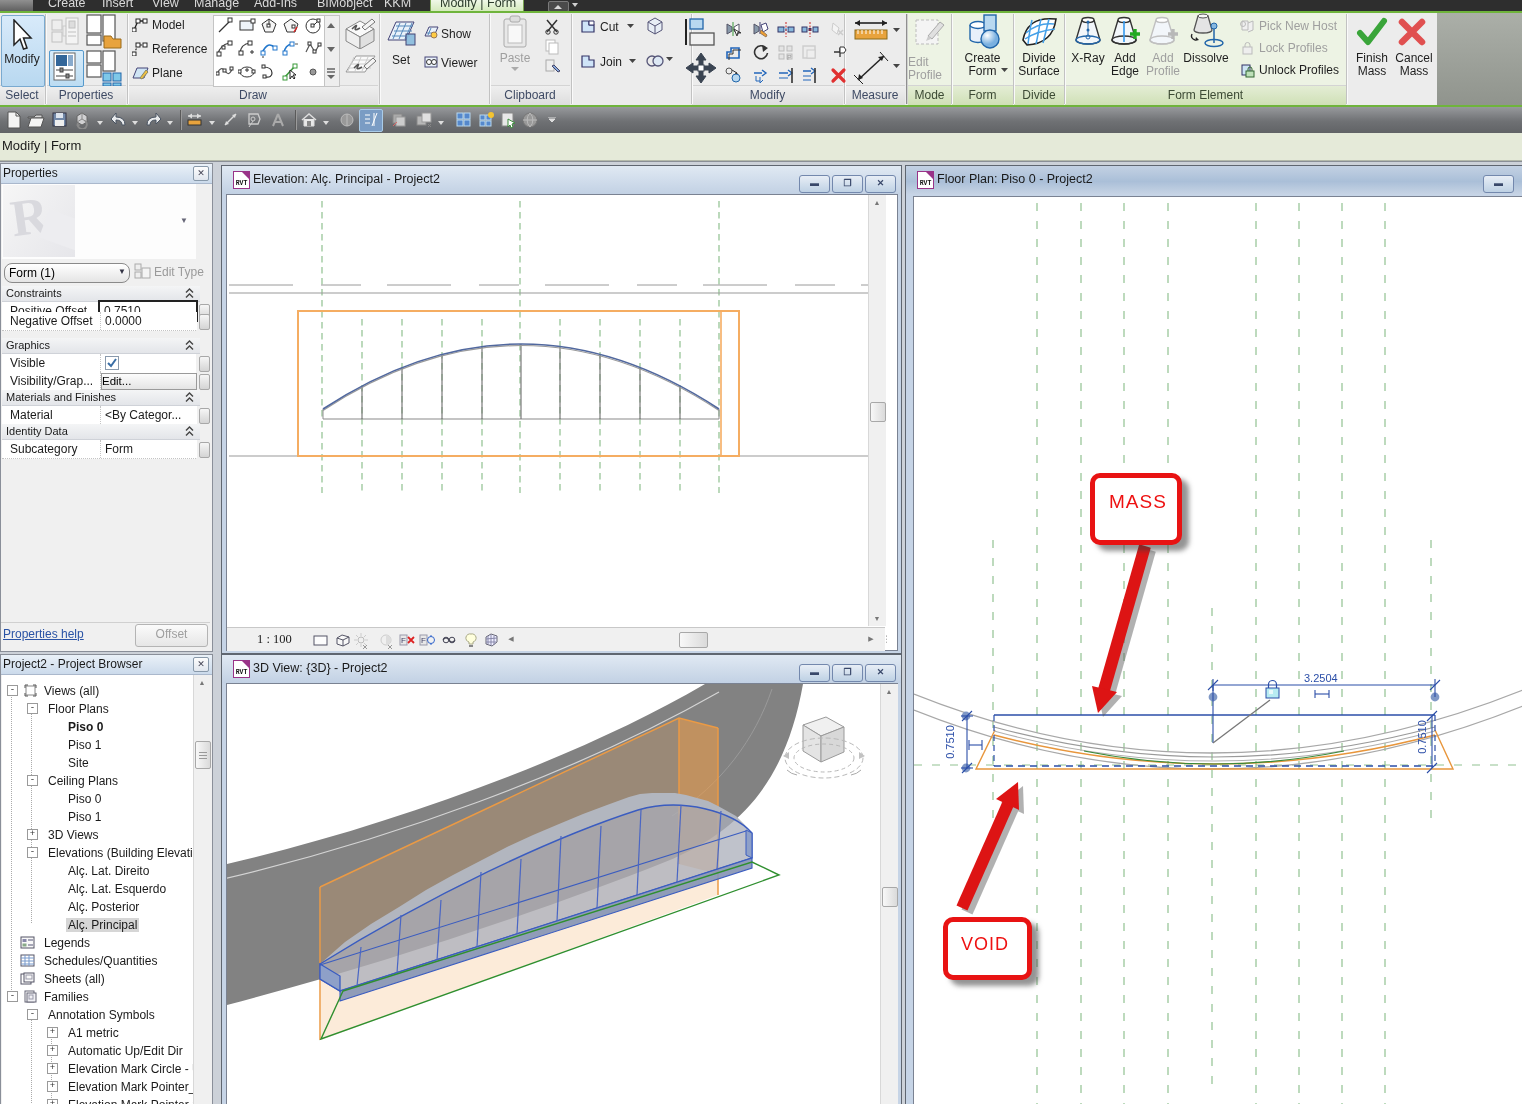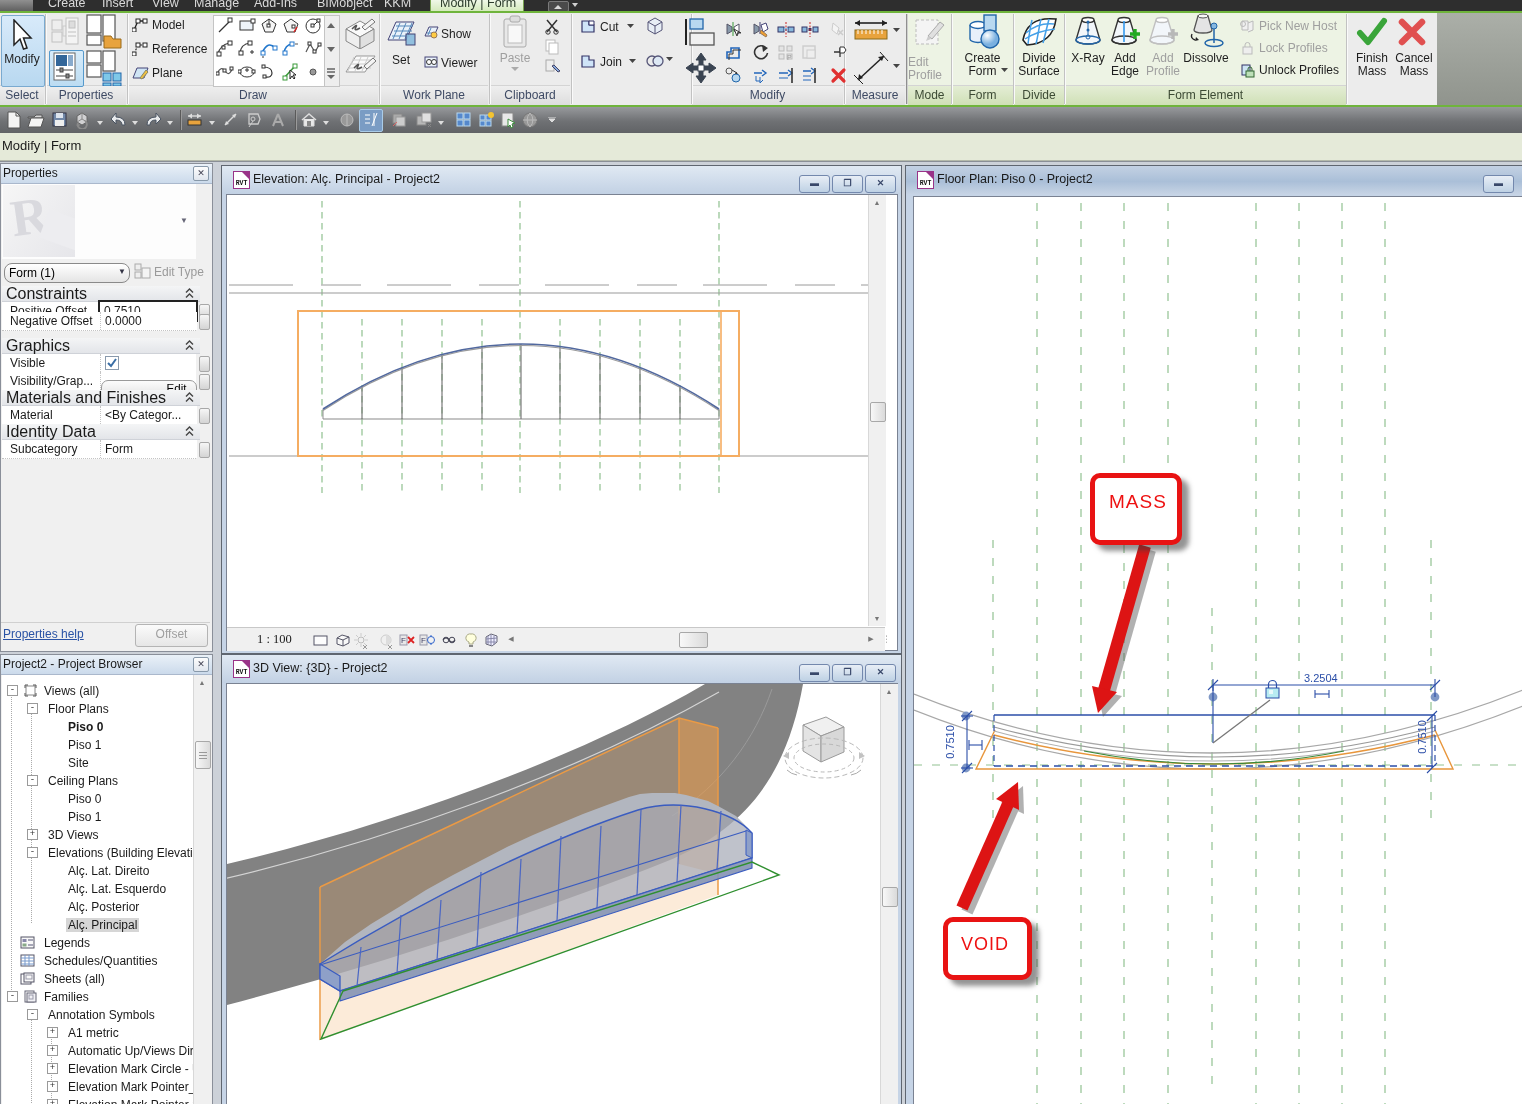--- a/index.html
+++ b/index.html
@@ -17,21 +17,21 @@
 .bluepanel{background:#eef0fa}
 .bluepanel .plabel{background:linear-gradient(#e9ecf7,#d7ddf0);color:#333}
 .btxt{position:absolute;font-size:12px;color:#1e1e1e;text-align:center;line-height:13px;white-space:pre-line}
 .gtxt{color:#9f9f9f}
 #qat{position:absolute;left:0;top:107px;width:1522px;height:26px;background:linear-gradient(#97999c,#6f7174 55%,#616366)}
 #modbar{position:absolute;left:0;top:133px;width:1522px;height:27px;background:#e5ead9;color:#1a1a1a;font-size:13px;line-height:26px;border-bottom:1px solid #b4b9aa}
 #work{position:absolute;left:0;top:161px;width:1522px;height:943px;background:#ccd1d8;border-top:1px solid #8a8f96}
 .palette{position:absolute;background:#f0f0f0;border:1px solid #8a8f99}
 .ptitle{position:absolute;left:0;top:0;right:0;height:19px;background:linear-gradient(#eaf1f8,#cbdaeb);border-bottom:1px solid #aab8cc;color:#1a1a1a;font-size:12px;line-height:19px;padding-left:2px}
 .pclose{position:absolute;top:2px;right:3px;width:14px;height:13px;border:1px solid #8899aa;border-radius:2px;background:linear-gradient(#fdfdfd,#e0e6ee);color:#445;font-size:9px;line-height:12px;text-align:center}
-.ghead{position:absolute;left:1px;width:194px;height:15px;background:linear-gradient(#f4f5f6,#e3e5e9);border-bottom:1px solid #cfd2d8;color:#1a1a1a;padding-left:4px;line-height:15px;font-size:16px}
+.ghead{position:absolute;left:1px;width:194px;height:15px;background:linear-gradient(#f4f5f6,#e3e5e9);border-bottom:1px solid #cfd2d8;color:#1a1a1a;padding-left:4px;line-height:15px;font-size:11px}
 .chev{position:absolute;right:6px;top:1px;color:#555;font-size:8px}
 .grow{position:absolute;left:1px;width:194px;height:18px;border-bottom:1px dotted #c4c4c4;background:#fff}
 .gname{position:absolute;left:8px;top:2px;color:#1a1a1a;font-size:12px;white-space:nowrap}
 .gval{position:absolute;left:98px;top:0;color:#1a1a1a;font-size:12px;white-space:nowrap;border-left:1px dotted #c4c4c4;padding:2px 0 0 4px;height:16px;width:92px}
 .gbtn{position:absolute;left:197px;width:9px;height:14px;background:linear-gradient(#f6f6f6,#d4d4d4);border:1px solid #a8a8a8;border-radius:2px}
 .titem{position:absolute;white-space:nowrap;color:#1a1a1a;font-size:12px}
 .expander{position:absolute;width:9px;height:9px;border:1px solid #9a9a9a;background:#fff;font-size:9px;line-height:8px;text-align:center;color:#333;font-family:"Liberation Mono",monospace}
 .win{position:absolute;border:1px solid #5f6670;background:#c6d4e6}
 .wtitle{position:absolute;left:0;top:0;right:0;height:28px;background:linear-gradient(#e0e9f3,#c2d1e4)}
 .wtitle.active{background:linear-gradient(#c3d1e3,#aabfd8 55%,#c6d3e4)}
@@ -69,23 +69,20 @@
 <div id="ribbon">
 <div class="panel " style="left:0px;width:44px">
       <div class="plabel">Select</div>
     </div>
 <div class="panel " style="left:46px;width:80px">
       <div class="plabel">Properties</div>
     </div>
 <div class="panel " style="left:128px;width:250px">
       <div class="plabel">Draw</div>
     </div>
-<div class="panel " style="left:380px;width:108px">
-      <div class="plabel">Work Plane</div>
-    </div>
 <div class="panel " style="left:490px;width:80px">
       <div class="plabel">Clipboard</div>
     </div>
 <div class="panel " style="left:692px;width:151px">
       <div class="plabel">Modify</div>
     </div>
 <div class="panel " style="left:845px;width:60px">
       <div class="plabel">Measure</div>
     </div>
 <div class="panel greenpanel" style="left:908px;width:43px">
@@ -744,21 +741,21 @@
 <div class="grow" style="top:190px">
       <div class="gname">Visible</div>
 <div class="gval"><span style="display:inline-block;width:12px;height:12px;border:1px solid #8a9aac;background:#fff;position:relative"><svg width="12" height="12" viewBox="0 0 12 12" style="position:absolute;left:0;top:0">
             <path d="M2 6 L5 9 L10 2" fill="none" stroke="#3a6ea5" stroke-width="2"></path>
           </svg></span></div>
 <div class="gbtn" style="top:2px"></div>
     </div>
 <div class="grow" style="top:208px">
       <div class="gname">Visibility/Grap...</div>
 <div class="gval"></div>
-      <div class="abs" style="left:99px;top:8px;width:94px;height:15px;background:linear-gradient(#fcfcfc,#e4e4e4);border:1px solid #9a9a9a;border-radius:7px;text-align:right;line-height:14px;font-size:11.5px">Edit...</div>
+      <div class="abs" style="left:99px;top:1px;width:94px;height:15px;background:linear-gradient(#fcfcfc,#e4e4e4);border:1px solid #9a9a9a;border-radius:0;text-align:left;line-height:14px;font-size:11.5px">Edit...</div>
 <div class="gbtn" style="top:2px"></div>
     </div>
 <div class="ghead" style="top:226px">Materials and Finishes<svg class="chev" width="9" height="11" viewBox="0 0 9 11" style="top:2px">
         <path d="M1 4.5 L4.5 1 L8 4.5 M1 9.5 L4.5 6 L8 9.5" fill="none" stroke="#444" stroke-width="1.4"></path>
       </svg></div>
 <div class="grow" style="top:242px">
       <div class="gname">Material</div>
 <div class="gval" style="background:#fff">&lt;By Categor...</div>
 <div class="gbtn" style="top:2px"></div>
     </div>
@@ -834,21 +831,21 @@
         <rect x="1" y="1" width="9" height="11" fill="#fff" stroke="#667"></rect>
         <rect x="3" y="3" width="9" height="9" fill="#f0f0f4" stroke="#667"></rect>
         <rect x="5" y="5" width="4" height="4" fill="none" stroke="#99a"></rect>
       </svg>
 <div class="titem" style="left:40px;top:315px;padding:0 2px">Families</div>
 <div class="expander" style="left:25px;top:334px">-</div>
 <div class="titem" style="left:44px;top:333px;padding:0 2px">Annotation Symbols</div>
 <div class="expander" style="left:45px;top:352px">+</div>
 <div class="titem" style="left:64px;top:351px;padding:0 2px">A1 metric</div>
 <div class="expander" style="left:45px;top:370px">+</div>
-<div class="titem" style="left:64px;top:369px;padding:0 2px">Automatic Up/Views Dir</div>
+<div class="titem" style="left:64px;top:369px;padding:0 2px">Automatic Up/Edit Dir</div>
 <div class="expander" style="left:45px;top:388px">+</div>
 <div class="titem" style="left:64px;top:387px;padding:0 2px">Elevation Mark Circle - U</div>
 <div class="expander" style="left:45px;top:406px">+</div>
 <div class="titem" style="left:64px;top:405px;padding:0 2px">Elevation Mark Pointer_C</div>
 <div class="expander" style="left:45px;top:424px">+</div>
 <div class="titem" style="left:64px;top:423px;padding:0 2px">Elevation Mark Pointer S</div>
 </div>
 <div class="sbv" style="left:192px;top:20px;height:429px;border-left:1px solid #d8d8d8">
       <div class="sbarr" style="top:0">▲</div>
       <div class="sbthumb" style="left:1px;top:66px;width:14px;height:26px">

